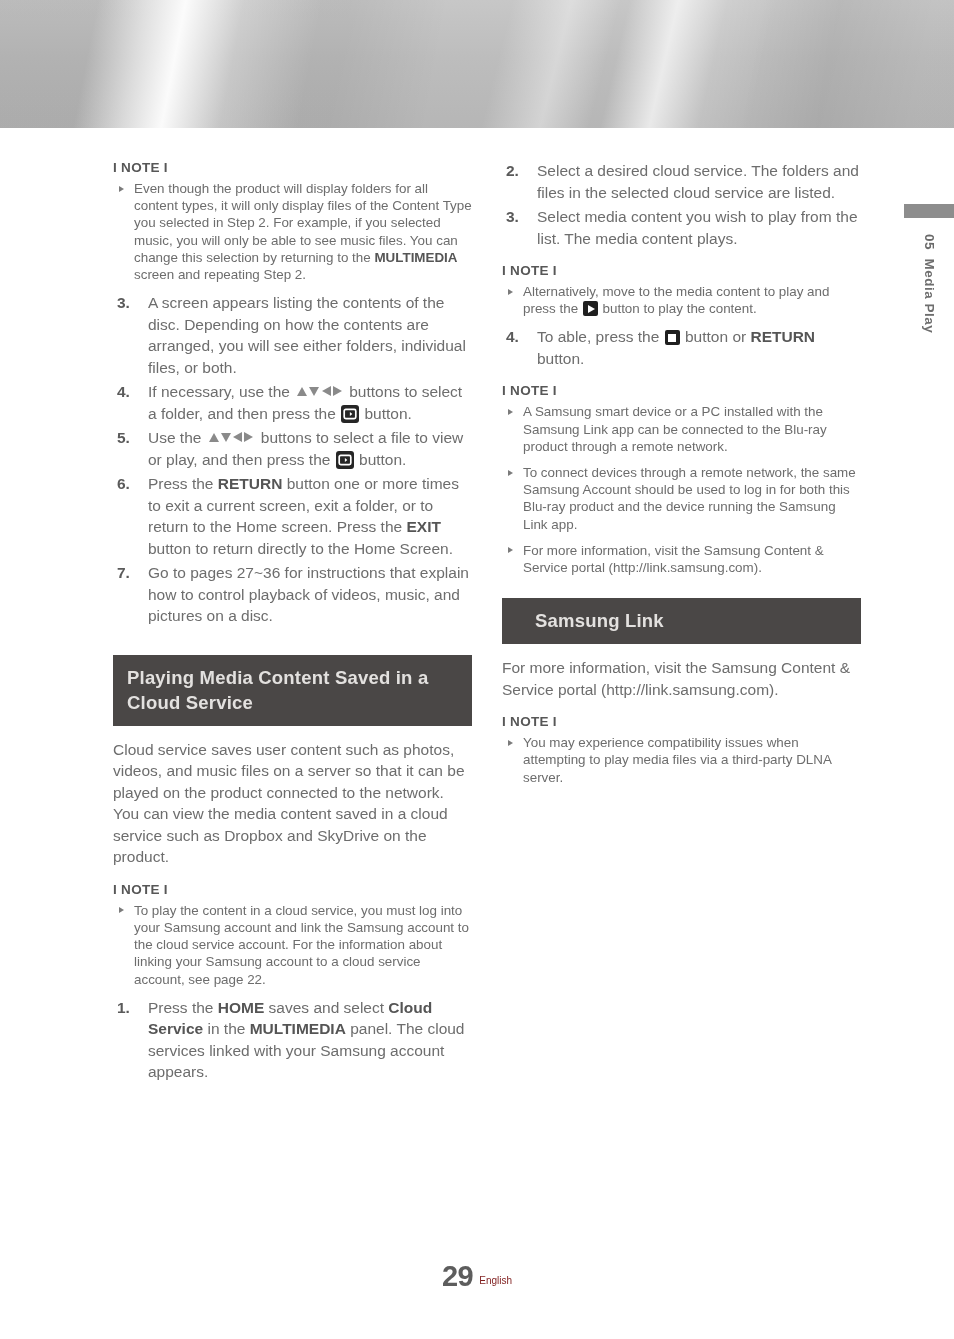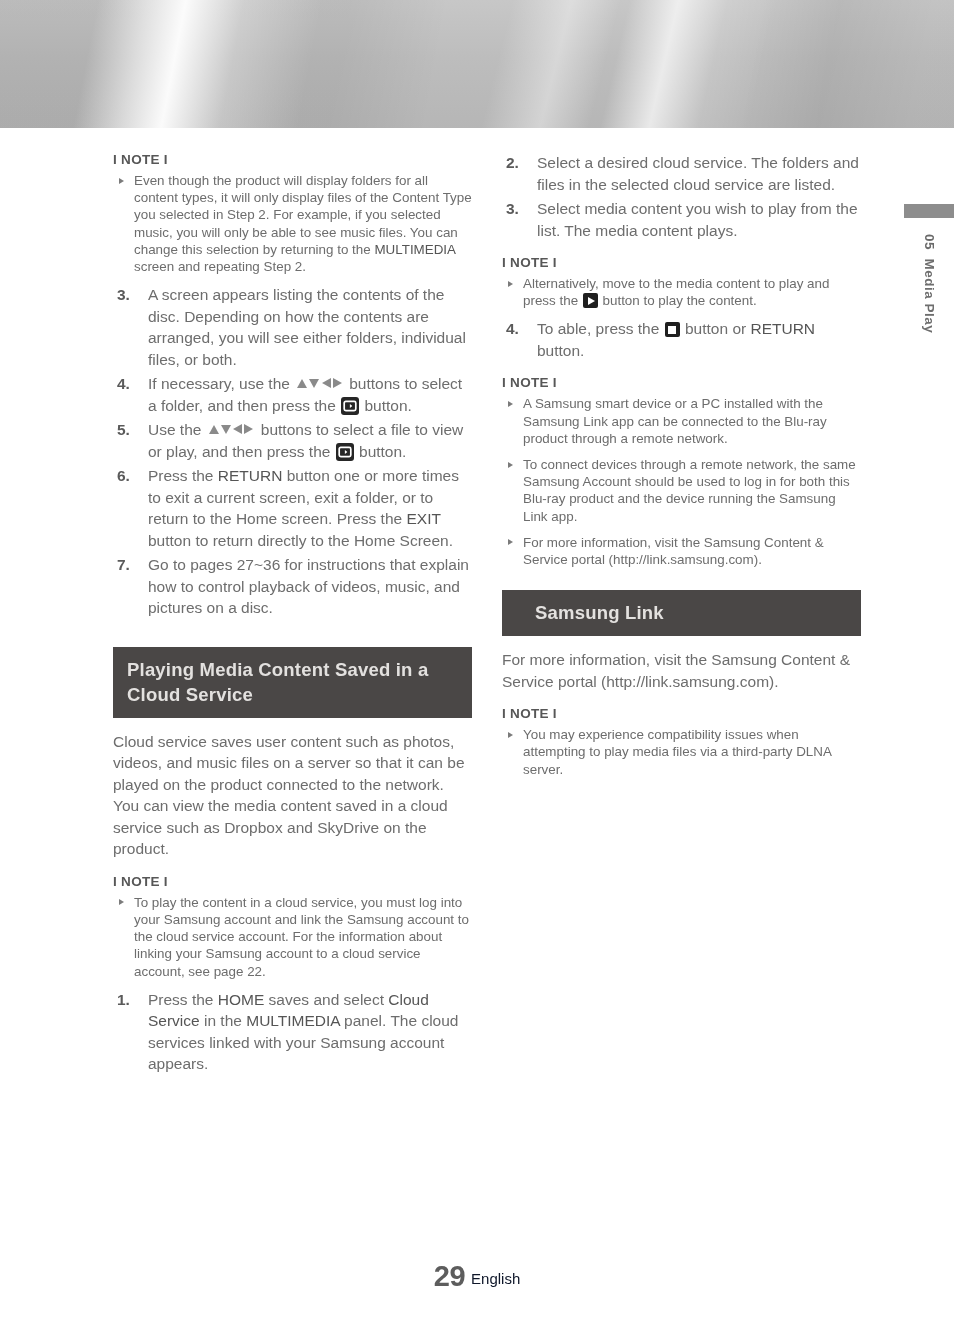--- a/index.html
+++ b/index.html
@@ -71,21 +71,21 @@
     text-orientation: mixed;
     line-height: 50px;
   }
   .side-label .num { font-weight: bold; color: #6a6a6a; }
   .side-label .sep { display: inline-block; width: 14px; }
   .side-label .ttl { font-weight: bold; }
 
   
   .col {
     position: absolute;
-    top: 152px;
+    top: 160px;
     width: 359px;
   }
   .col-left  { left: 113px; }
   .col-right { left: 502px; }
 
   
   .note-hd {
     color: #575757;
     font-size: 13.5px;
     font-weight: bold;
@@ -121,21 +121,21 @@
   }
   .step .n {
     position: absolute;
     left: 4px; top: 0;
     width: 22px;
     text-align: left;
     font-weight: bold;
     color: #5a5a5a;
     font-size: 15.5px;
   }
-  .step b, .bullet b { color: #555; font-weight: normal; }
+  .step b, .bullet b { color: #555; font-weight: bold; }
 
   .para {
     color: #6d6d6d;
     font-size: 15.5px;
     line-height: 21.5px;
     margin-bottom: 10px;
   }
 
   .sec-head {
     background: #4a4746;
@@ -216,22 +216,22 @@
     text-align: center;
   }
   .footer .pg {
     font-size: 29px;
     font-weight: bold;
     color: #5d5d5d;
     letter-spacing: -0.5px;
     vertical-align: -2px;
   }
   .footer .lang {
-    font-size: 15px;
-    color: #0f172a;
+    font-size: 10px;
+    color: #7f1d1d;
     margin-left: 6px;
   }
 </style>
 </head>
 <body>
 
 <div class="page">
 
   <div class="banner"></div>
 

